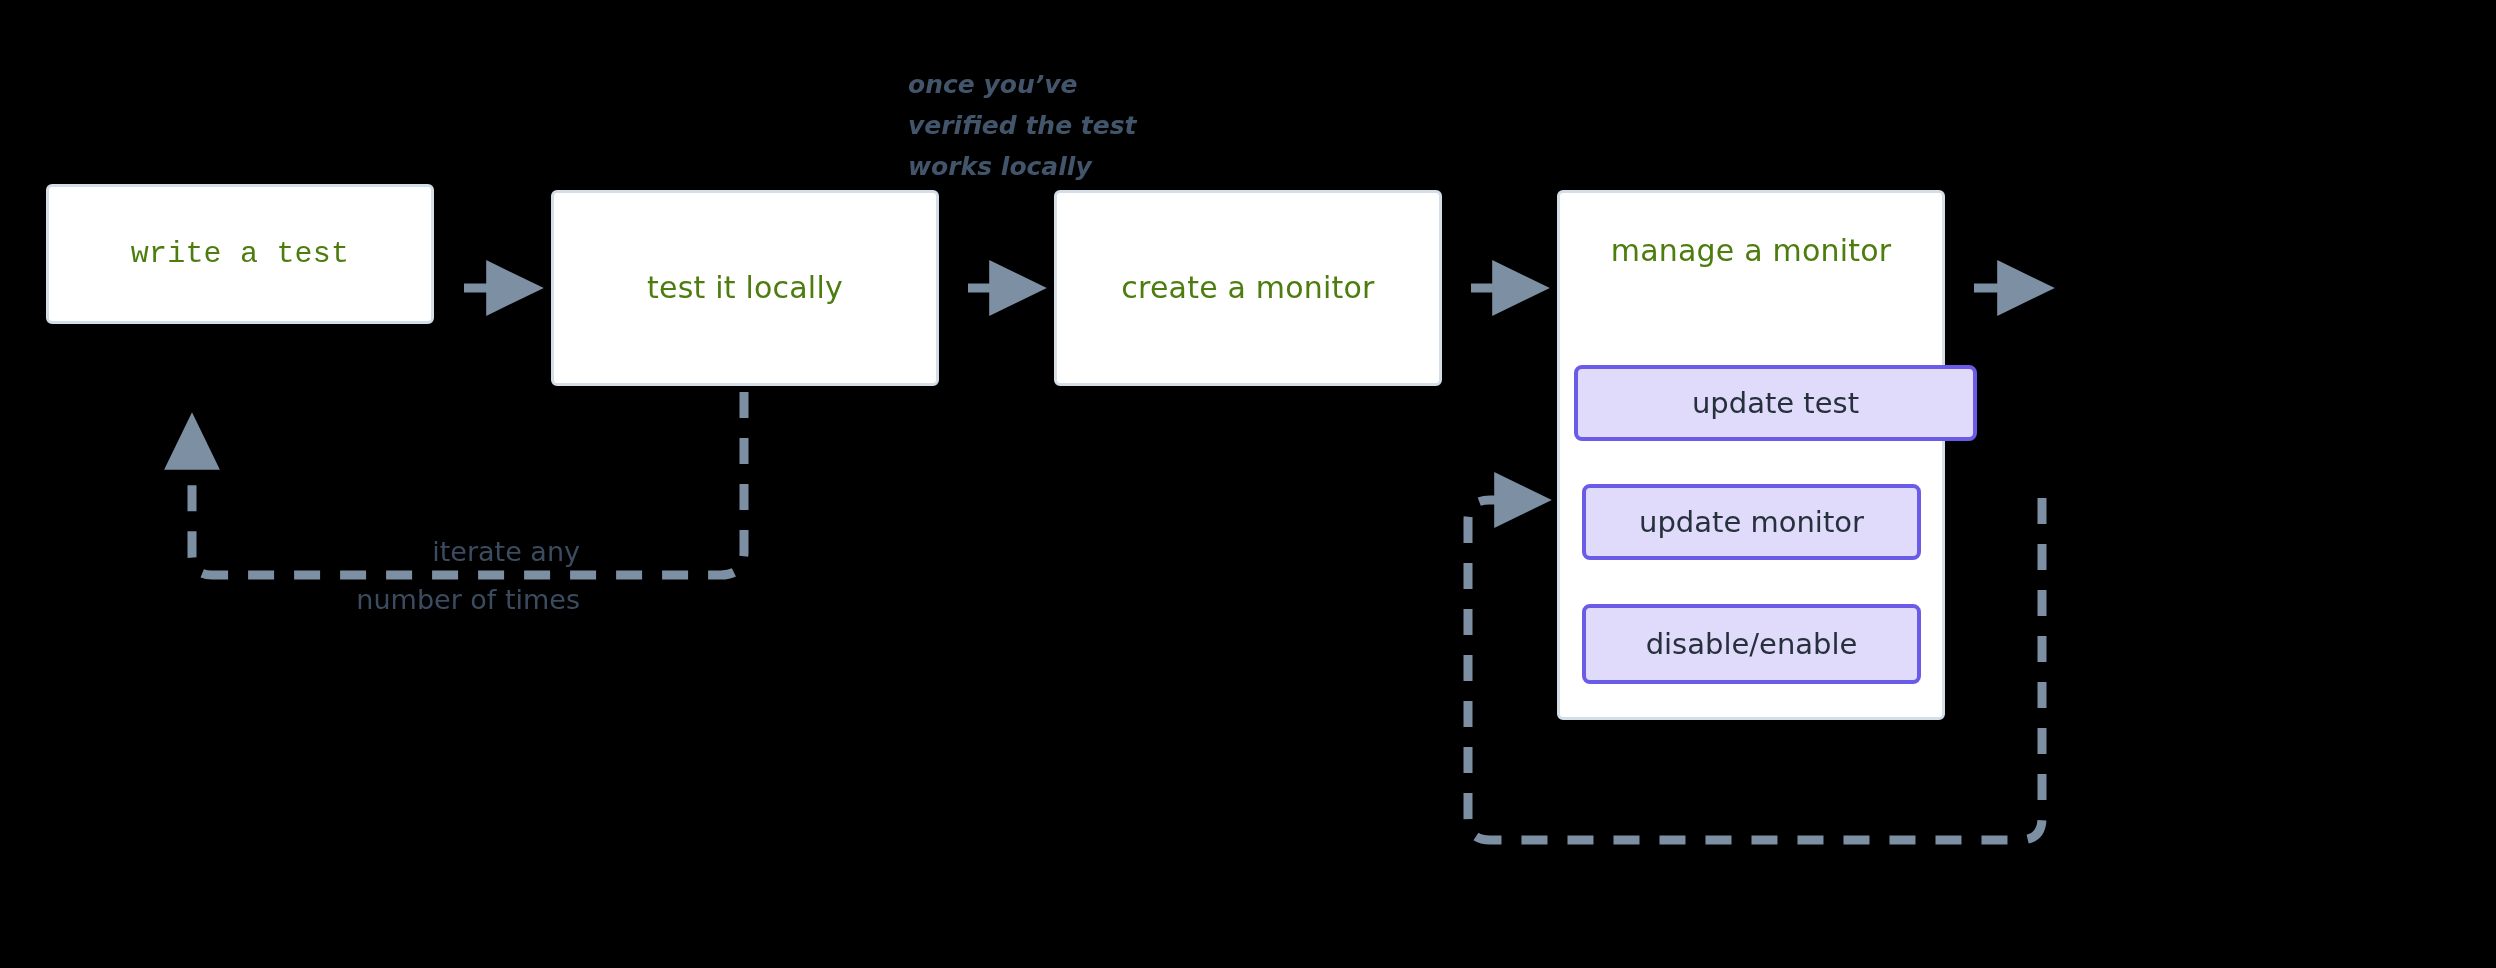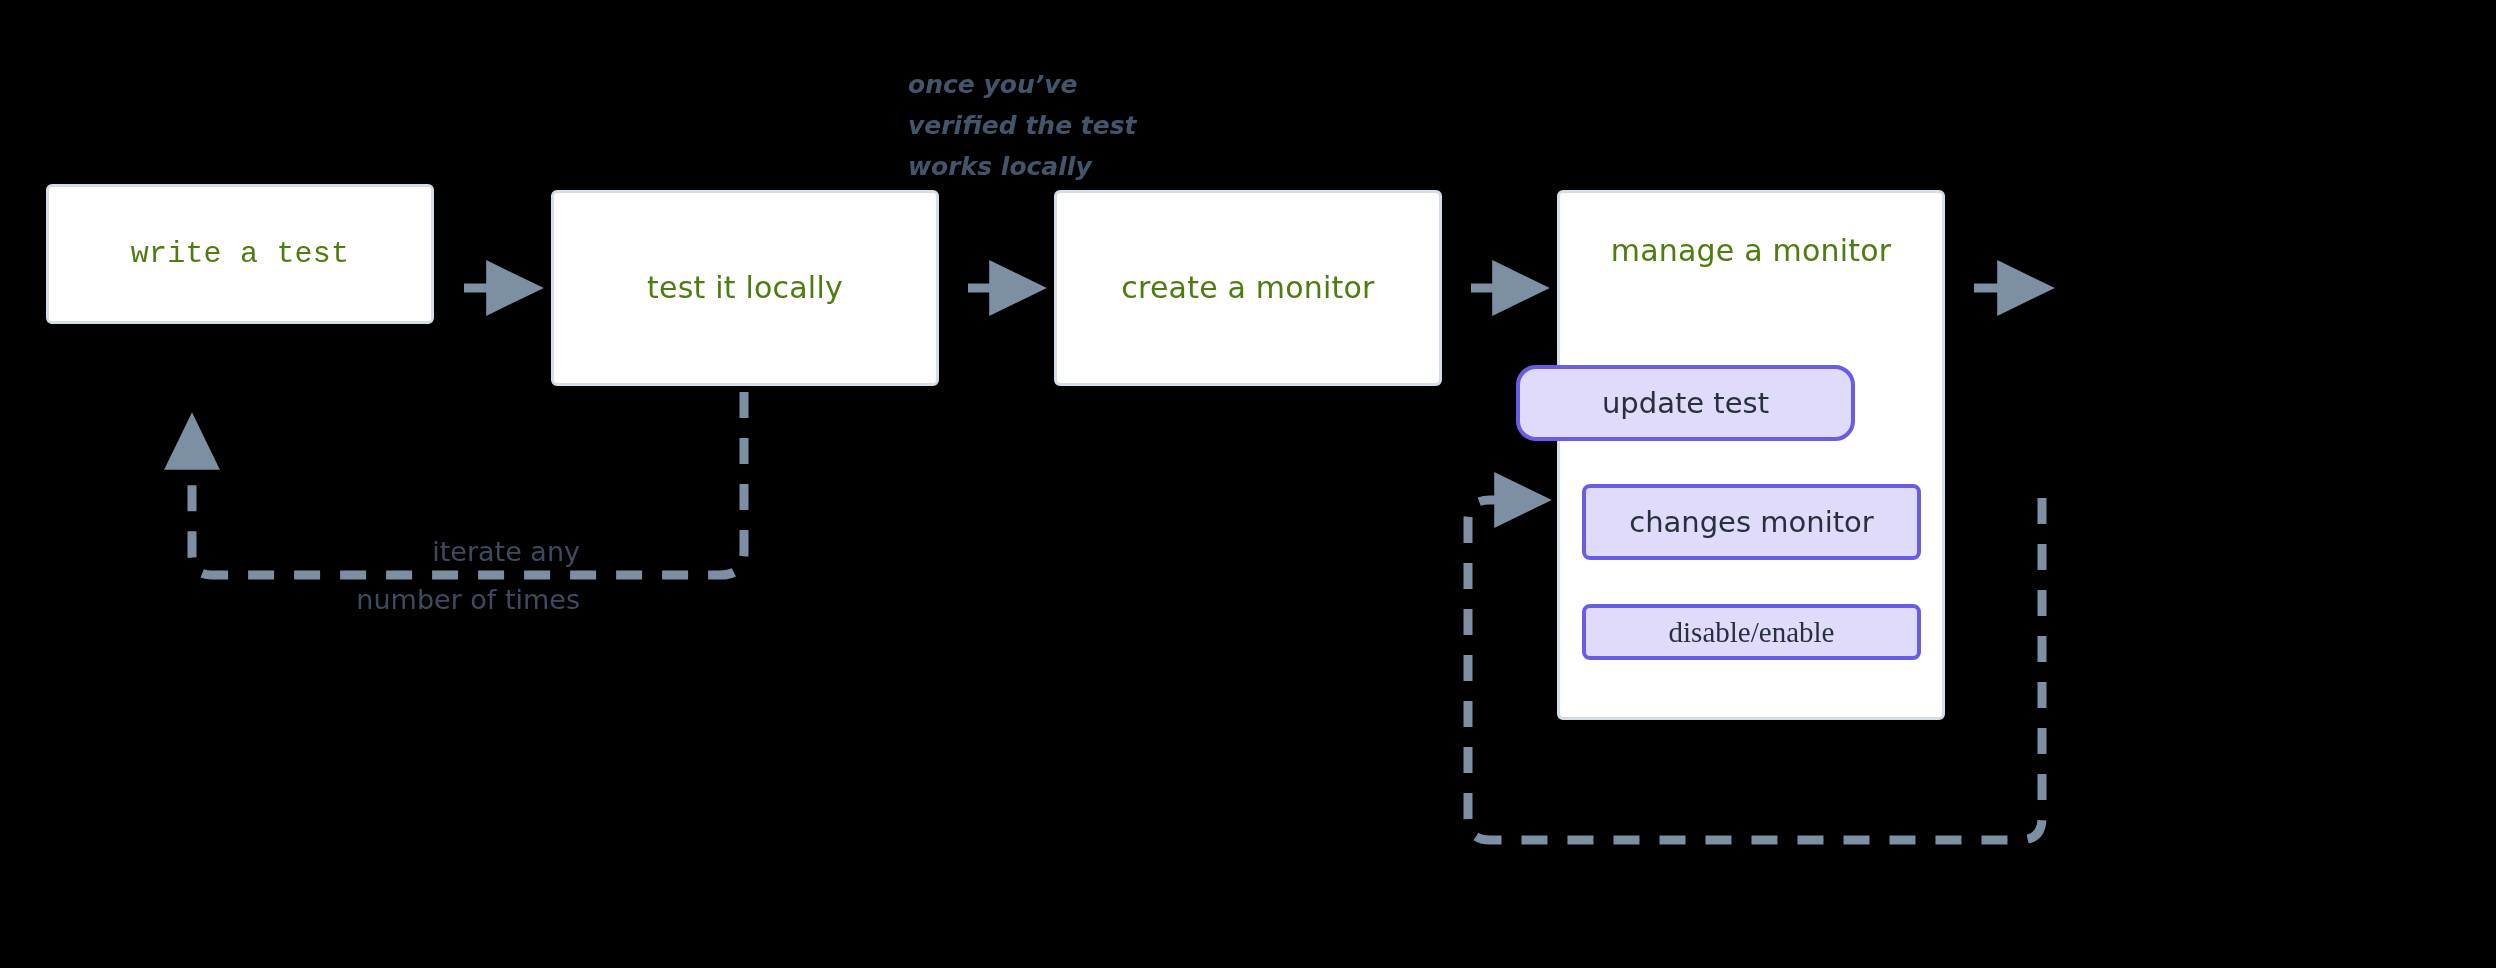--- a/index.html
+++ b/index.html
@@ -53,23 +53,23 @@
     box-sizing: border-box;
     display: flex;
     align-items: center;
     justify-content: center;
   }
   .subnode-label {
     font-size: 29px;
     color: #26313D;
     white-space: nowrap;
   }
-  #sub-update-test    { left: 1516px; top: 365px; width: 339px; height: 76px; border-radius: 20px; }
+  #sub-update-test    { left: 1574px; top: 365px; width: 403px; height: 76px; }
   #sub-update-monitor { left: 1582px; top: 484px; width: 339px; height: 76px; }
-  #sub-disable-enable { left: 1582px; top: 604px; width: 339px; height: 56px; font-family: Liberation Serif, serif; }
+  #sub-disable-enable { left: 1582px; top: 604px; width: 339px; height: 80px; }
 
   
   .annotation {
     position: absolute;
     font-size: 25px;
     font-style: italic;
     font-weight: 600;
     color: #43556B;
     line-height: 41px;
     white-space: pre-line;
@@ -151,21 +151,21 @@
   <div class="node" id="node-manage">
     <span class="node-label">manage a monitor</span>
   </div>
 
 
   <div class="subnode" id="sub-update-test">
     <span class="subnode-label">update test</span>
   </div>
 
   <div class="subnode" id="sub-update-monitor">
-    <span class="subnode-label">changes monitor</span>
+    <span class="subnode-label">update monitor</span>
   </div>
 
   <div class="subnode" id="sub-disable-enable">
     <span class="subnode-label">disable/enable</span>
   </div>
 
   <div class="annotation" id="ann-verified">once you’ve
 verified the test
 works locally</div>
 

